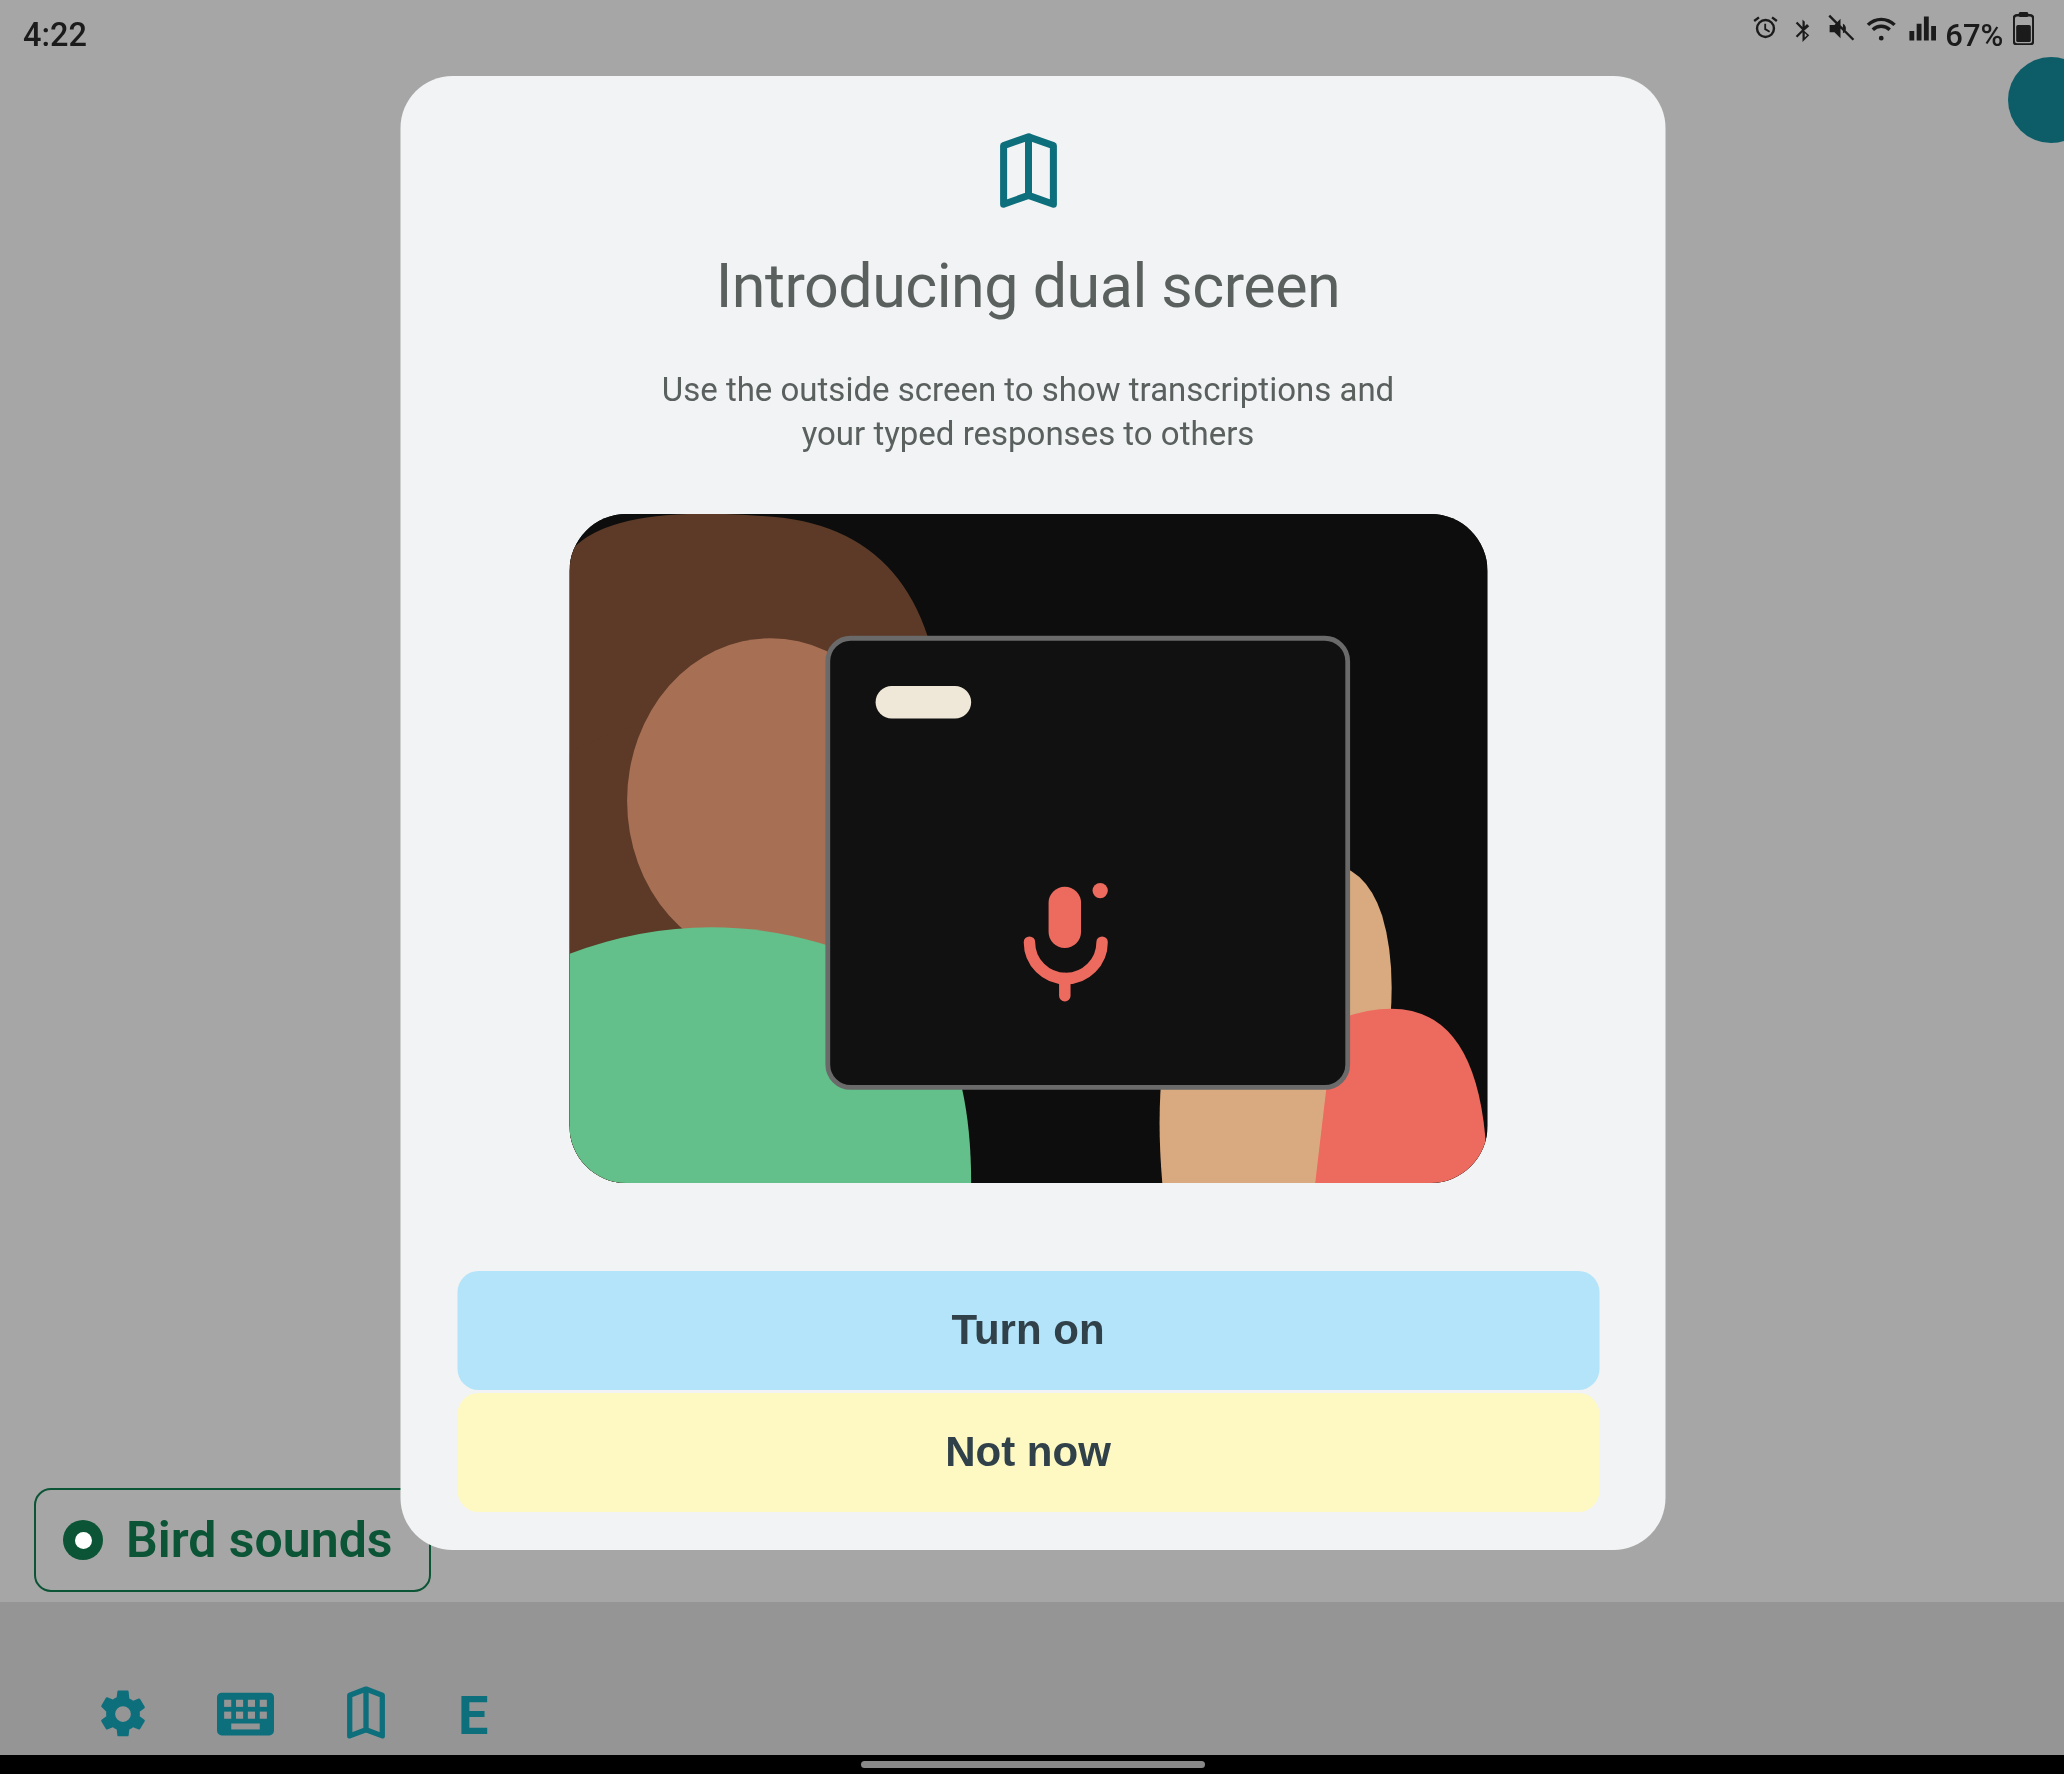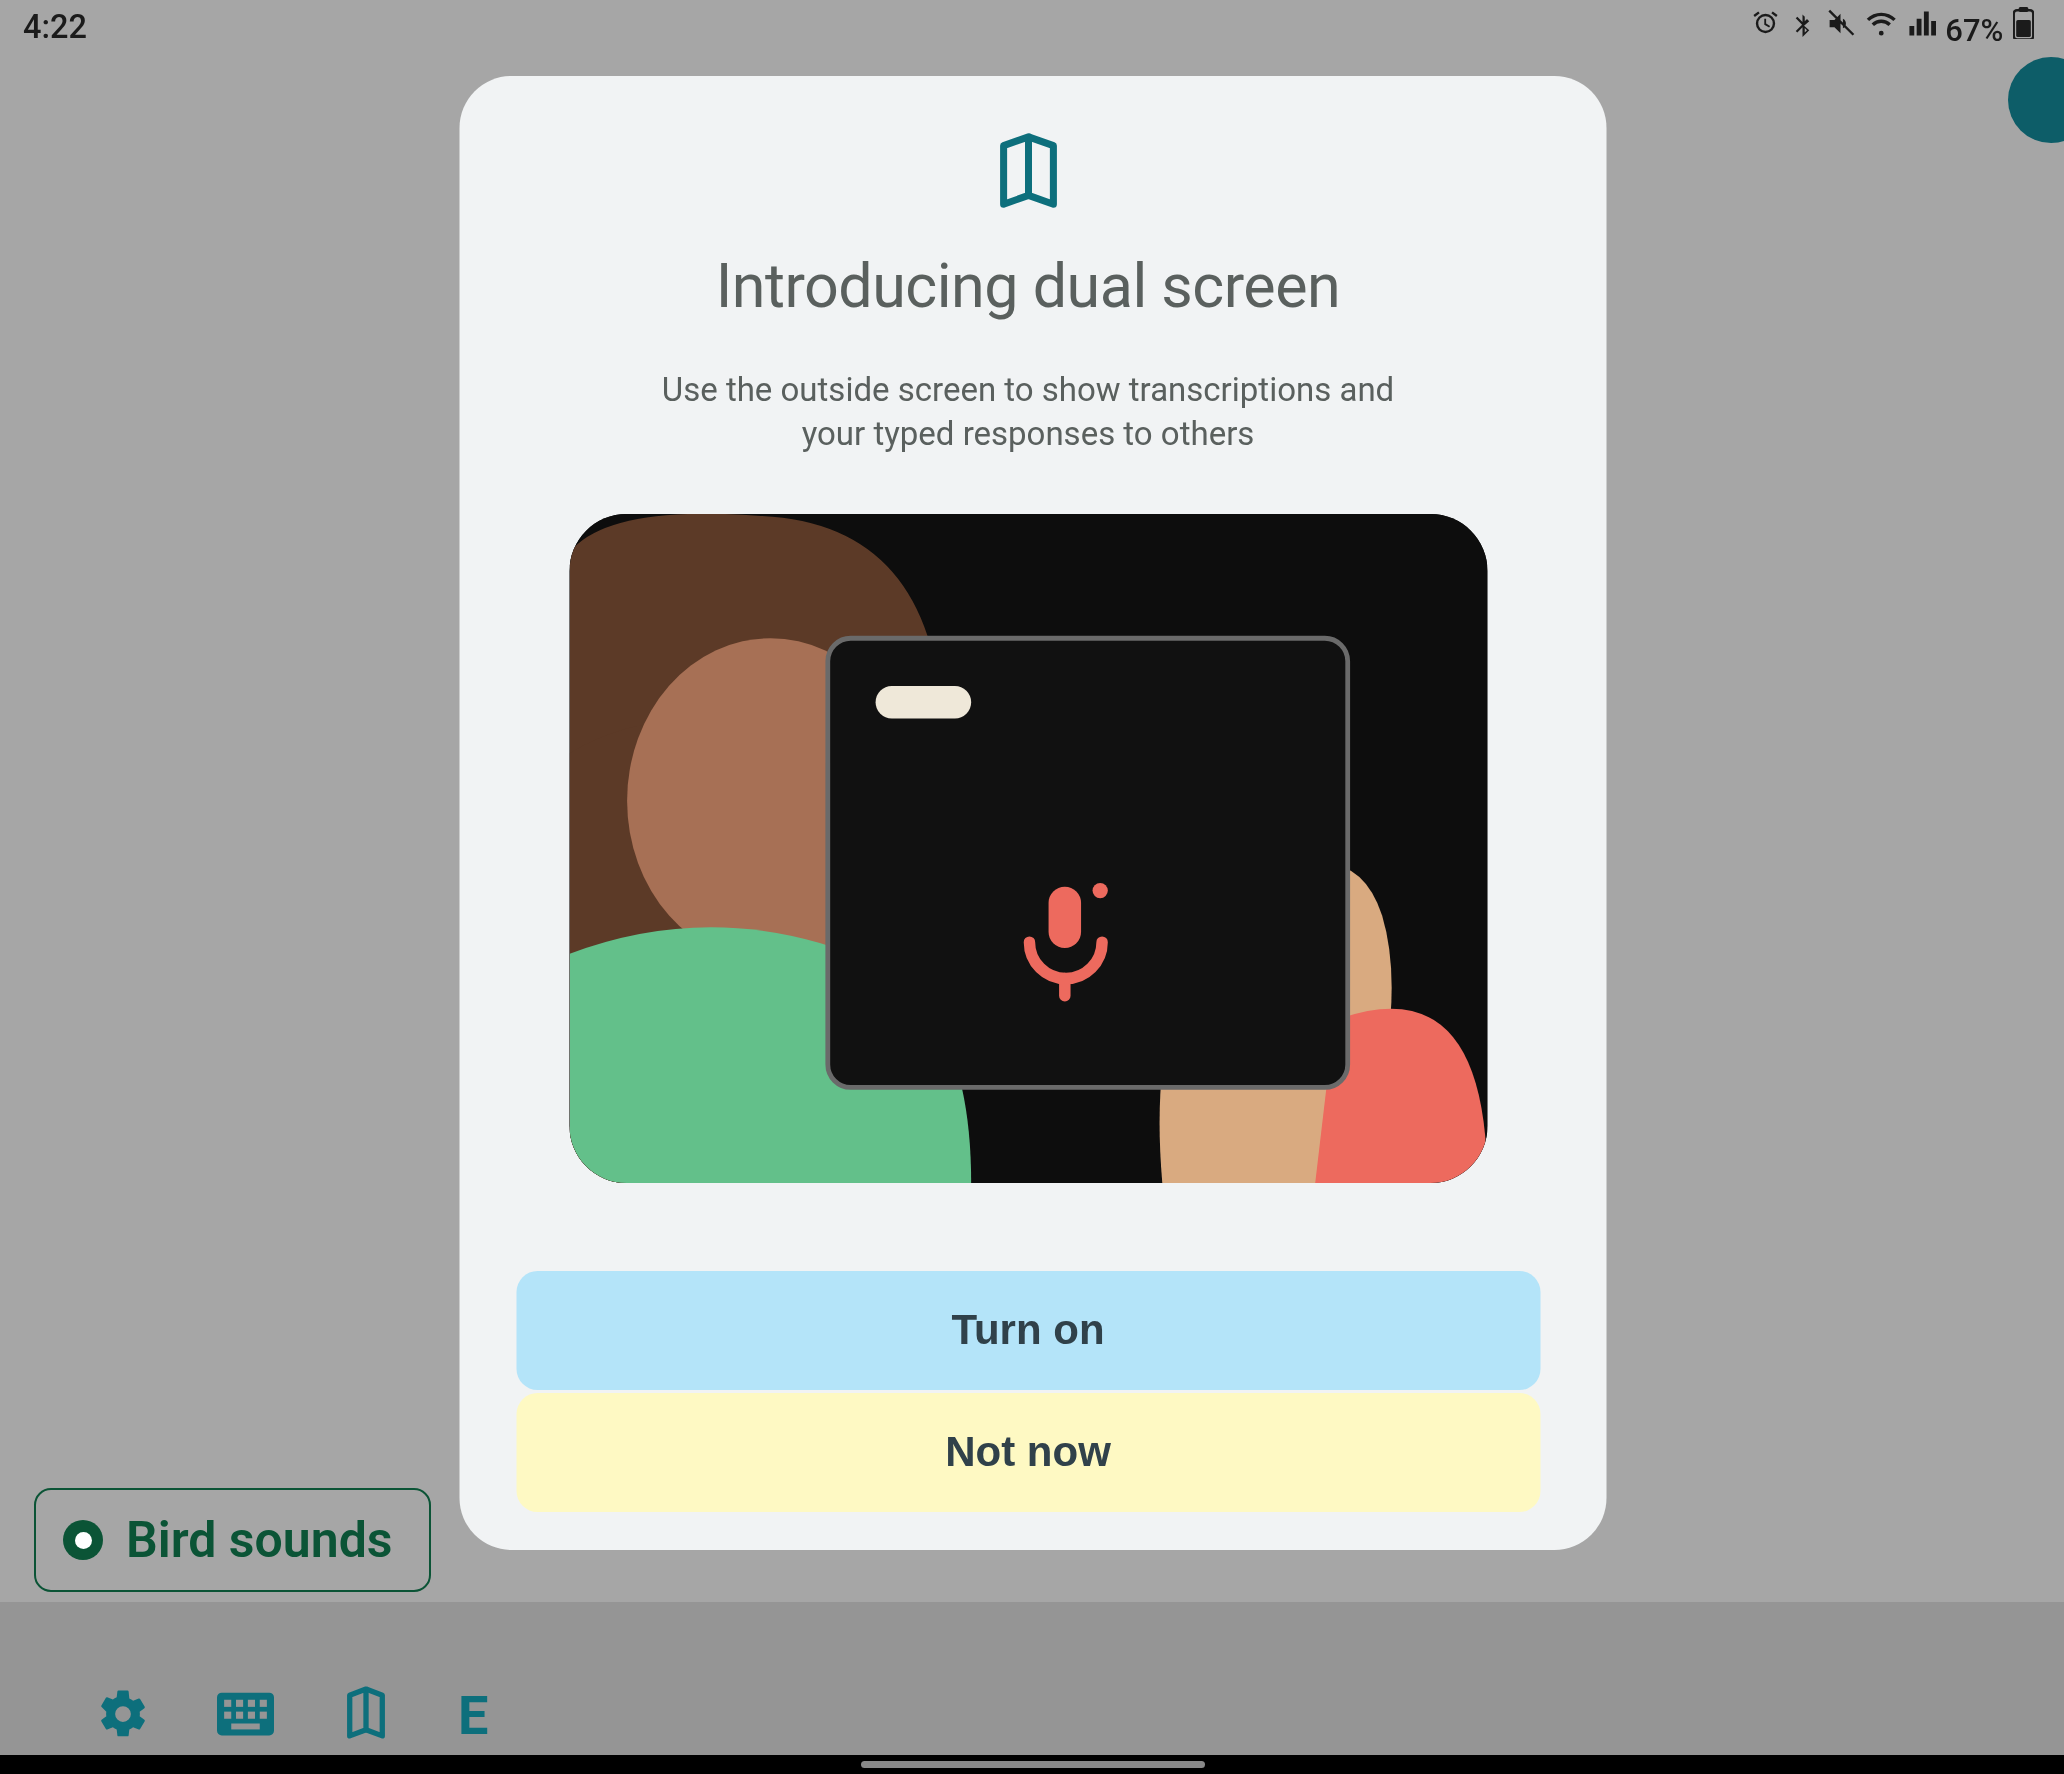--- a/index.html
+++ b/index.html
@@ -14,21 +14,21 @@
     transform-origin: top left;
   }
 
   
   .status-bar {
     position: absolute;
     top: 0; left: 0; right: 0;
     height: 54px;
     display: flex;
     justify-content: space-between;
-    align-items: center;
+    align-items: flex-end;
     padding: 0 31px 0 23px;
     color: #1b1b1b;
     font-size: 32.5px;
     font-weight: 500;
   }
   .status-right { display: flex; align-items: center; gap: 9.6px; }
   .status-right span { font-size: 31px; }
   .battery-text { font-size: 31px; margin-top: 6px; }
 
   
@@ -93,21 +93,21 @@
     width: 86px; height: 86px; border-radius: 50%;
     background: #0d5d68;
   }
 
   
   .modal {
     position: absolute;
     top: 76px;
     left: 50%;
     transform: translateX(-50%);
-    width: 1147px;
+    width: 1265px;
     background: #f1f3f4;
     border-radius: 52px;
     padding: 55px 66px 38px 57px;
     display: flex;
     flex-direction: column;
     align-items: center;
     justify-content: space-between;
   }
   .modal-icon {
     margin-bottom: 32.5px;

